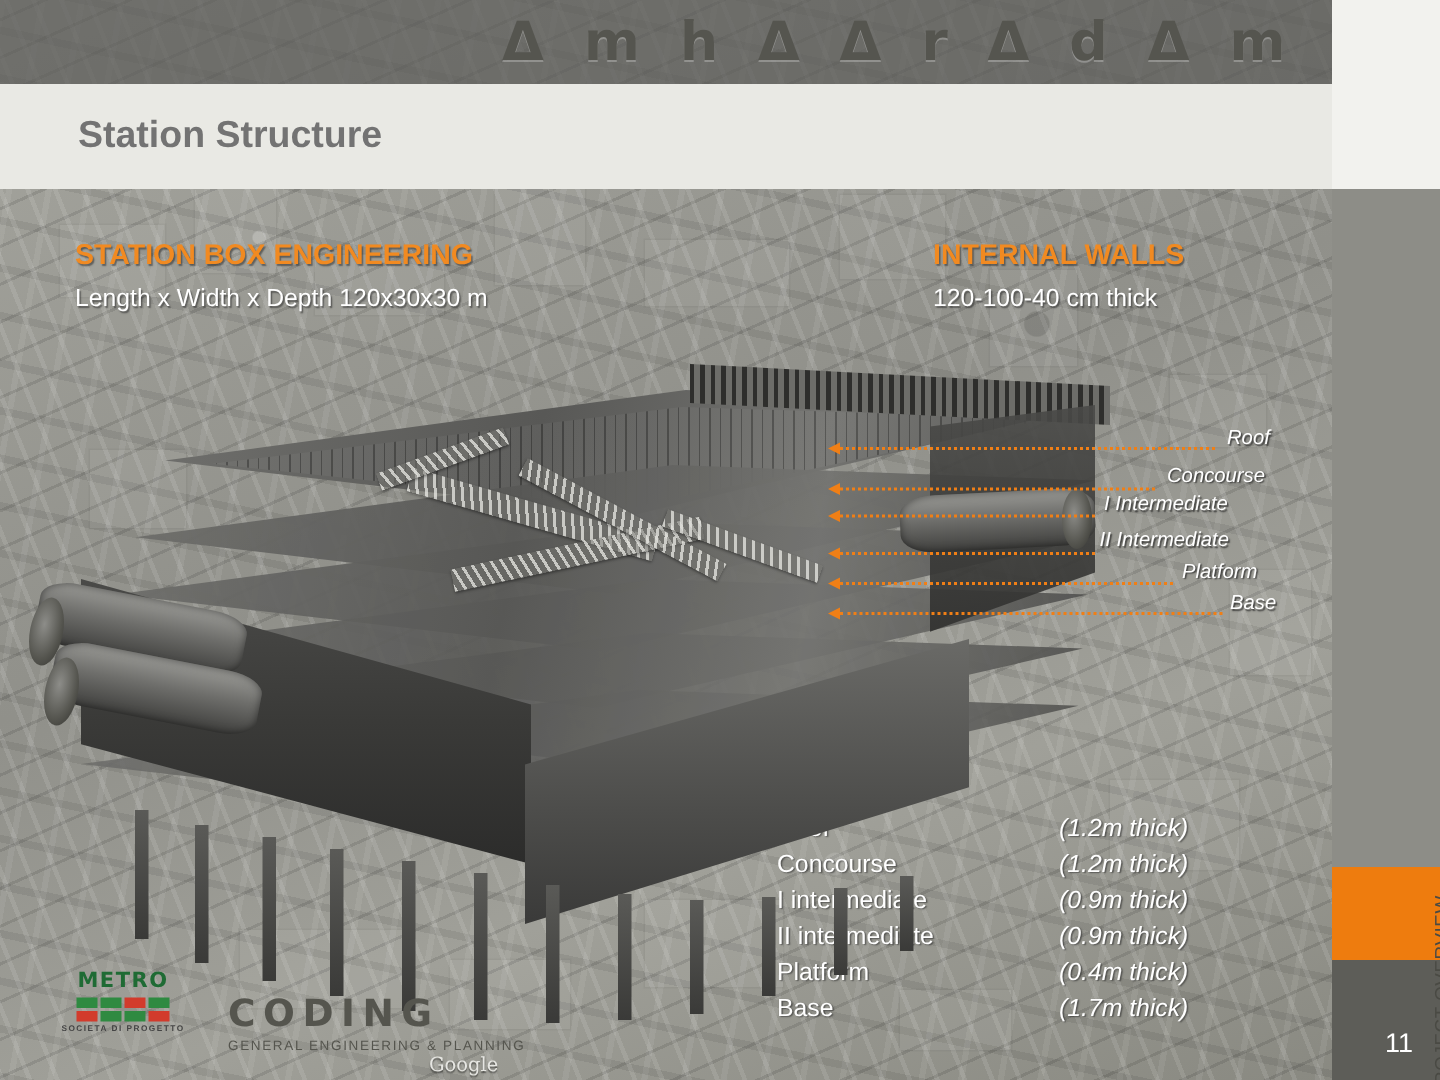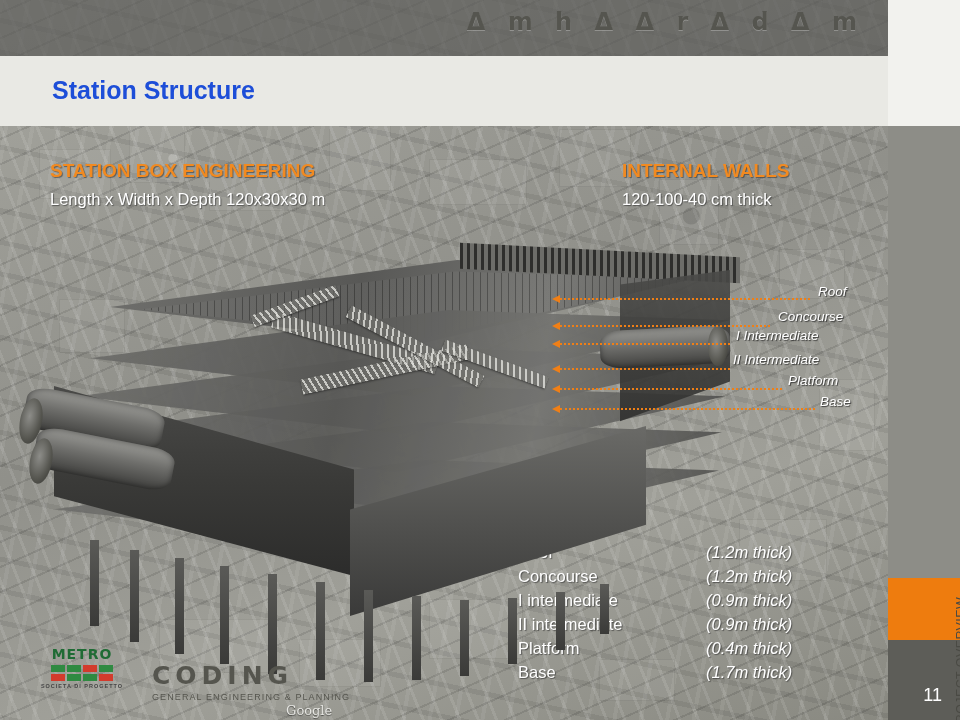--- a/index.html
+++ b/index.html
@@ -48,42 +48,42 @@
   
   .top-band {
     position: absolute;
     left: 0; top: 0;
     width: 960px; height: 56px;
     background: rgba(90,90,88,0.72);
   }
   .top-title {
     position: absolute;
     right: 96px; top: 8px;
-    font-size: 24px;
+    font-size: 36px;
     letter-spacing: 7px;
     color: #55554f;
     font-family: "DejaVu Sans", sans-serif;
     font-weight: bold;
     text-shadow: 0 1px 0 rgba(255,255,255,0.25);
     white-space: nowrap;
   }
 
   
   .title-bar {
     position: absolute;
     left: 0; top: 56px;
     width: 888px; height: 70px;
     background: #e9e9e4;
   }
   .title-bar .slide-title {
     position: absolute;
     left: 52px; top: 20px;
     font-size: 25px;
     font-weight: bold;
-    color: #1d4ed8;
+    color: #737373;
   }
 
   
   .right-rail {
     position: absolute;
     right: 0; top: 0;
     width: 72px; height: 720px;
     background: #8d8d87;
   }
   .rail-top {

